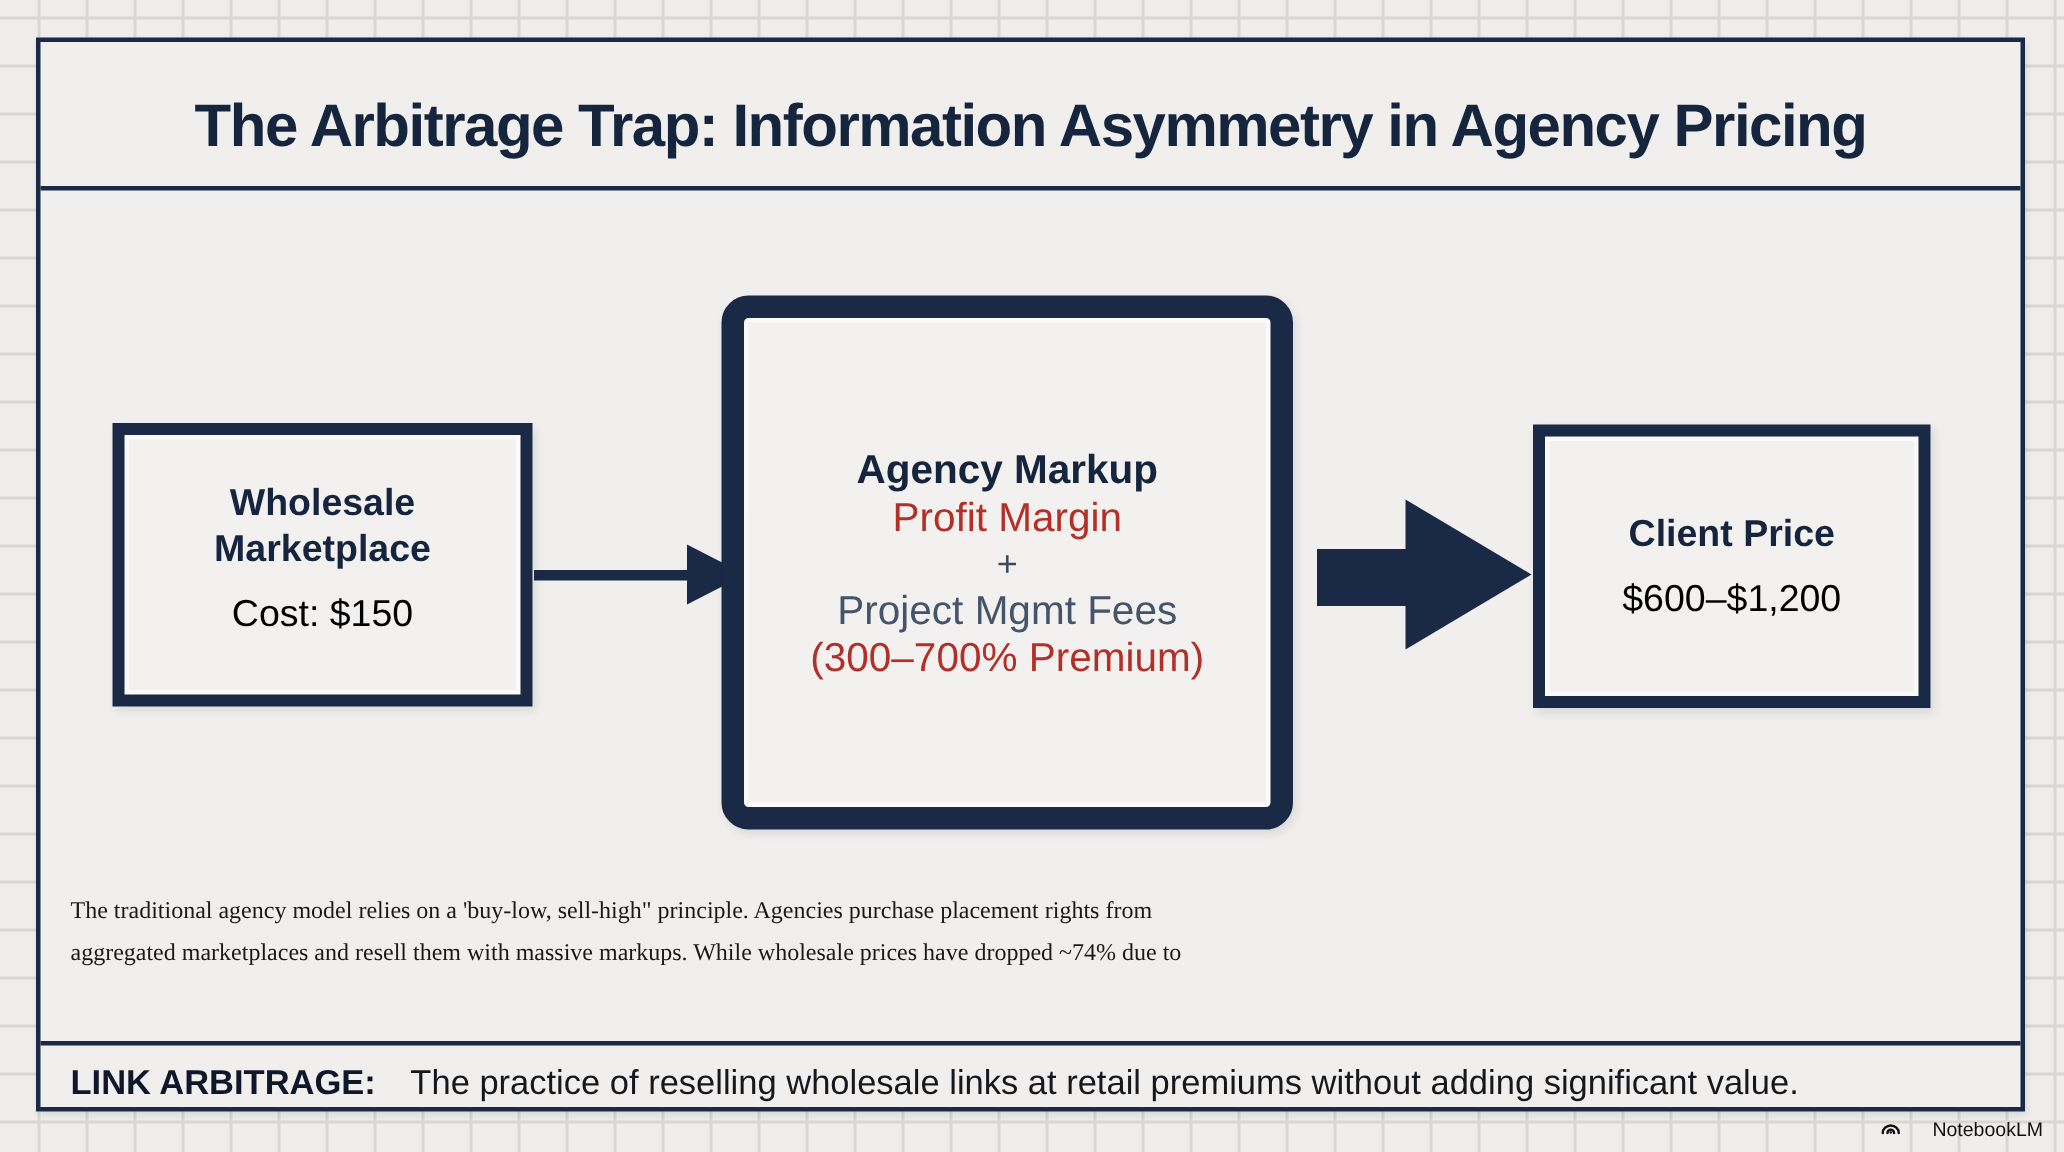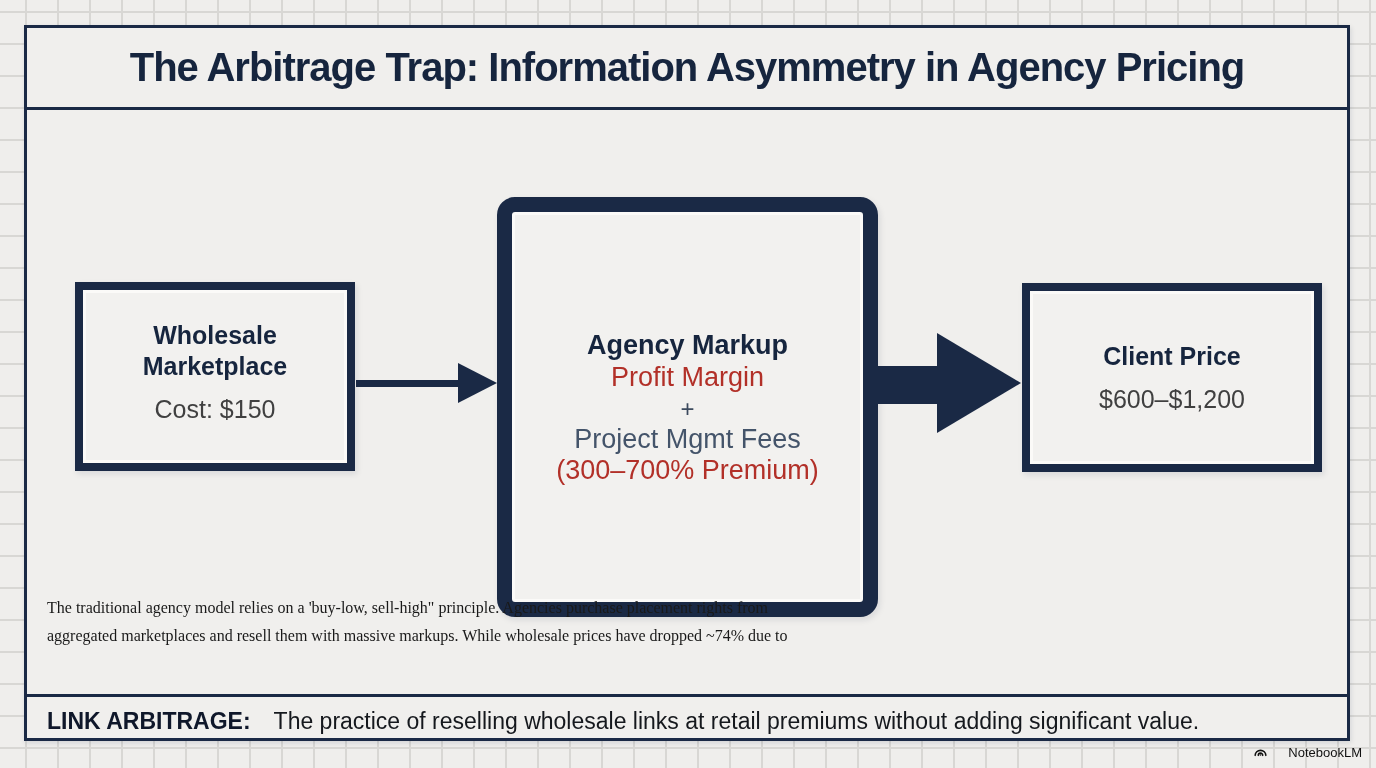--- a/index.html
+++ b/index.html
@@ -12,47 +12,47 @@
       linear-gradient(90deg, #d8d7d4 2px, transparent 2px);
     background-size:32px 32px;
     background-position:25px 11px;
   }
   .frame{
     position:absolute;left:24px;top:25px;width:1320px;height:710px;
     background:#f0efed;border:3px solid #1a2945;
     box-shadow:1px 2px 5px rgba(20,30,60,.12);
   }
   .title-bar{
-    position:absolute;left:0;top:0;width:100%;height:79px;
+    position:absolute;left:0;top:17px;width:100%;height:79px;
     border-bottom:3px solid #1a2945;
     display:flex;align-items:center;justify-content:center;
   }
   .title-bar h1{
     margin:0;font-size:40px;font-weight:bold;color:#16253e;
     letter-spacing:-1px;white-space:nowrap;
   }
   .flow-heading{
     position:absolute;left:470px;top:102px;width:380px;text-align:center;
     font-size:29px;font-weight:bold;color:#16253e;
   }
   .box{
     position:absolute;box-sizing:border-box;background:#f2f1ef;
     border:8px solid #1a2945;
     box-shadow:inset 0 0 0 3px #fbfaf8, 2px 3px 6px rgba(20,30,60,.10);
     display:flex;flex-direction:column;align-items:center;justify-content:center;
     text-align:center;
   }
   .box.wholesale{left:48px;top:254px;width:280px;height:189px;padding-bottom:10px;}
-  .box.client{left:995px;top:255px;width:300px;height:189px;}
+  .box.client{left:995px;top:255px;width:265px;height:189px;}
   .box.agency{
-    left:470px;top:169px;width:381px;height:420px;
+    left:454px;top:169px;width:381px;height:356px;
     border-width:15px;border-radius:18px;
   }
   .box-title{font-size:25px;font-weight:bold;color:#16253e;line-height:31px;}
-  .box-sub{font-size:25px;color:#404040;margin-top:13px;}
+  .box-sub{font-size:25px;color:#000000;margin-top:13px;}
   .agency .box-title{font-size:27px;line-height:33px;}
   .ag-line{font-size:27px;line-height:31px;}
   .red{color:#b23028;}
   .slate{color:#44546a;}
   .plus{font-size:24px;color:#3c4a5e;line-height:31px;}
   .arrow-shaft{position:absolute;background:#1a2945;}
   .a1-shaft{left:329px;top:352px;width:103px;height:7px;}
   .a1-head{
     position:absolute;left:431px;top:335px;width:0;height:0;
     border-top:20px solid transparent;border-bottom:20px solid transparent;

